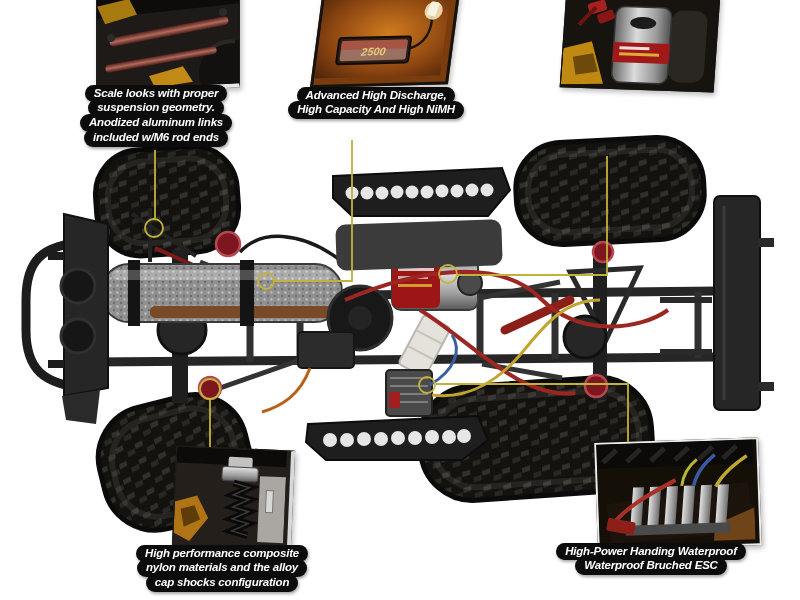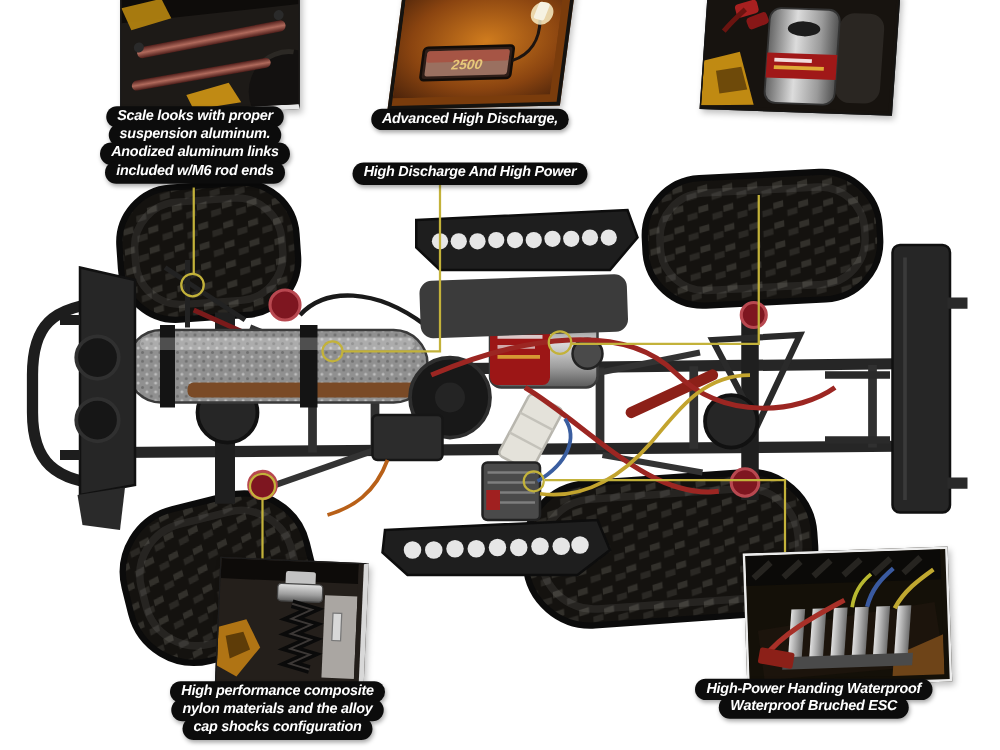--- a/index.html
+++ b/index.html
@@ -19,21 +19,21 @@
                border:1px solid #1c1c1c;border-bottom:4px solid #e8e8e8;background:#1d1a17;}
   #inset-battery{left:316px;top:-6px;width:132px;height:86px;transform:rotate(-1.5deg) skewX(-9deg);
                border:3px solid #151310;background:#7a3c0c;}
   #inset-motor{left:563px;top:-8px;width:152px;height:96px;transform:rotate(2deg) skewX(-2deg);
                border:1px solid #151515;background:#17130f;}
   #inset-shock{left:174px;top:448px;width:114px;height:100px;transform:rotate(2.5deg);
                border:1px solid #1c1c1c;border-right:4px solid #d8d8d8;background:#241f1b;}
   #inset-esc{left:596px;top:440px;width:160px;height:104px;transform:rotate(-2deg);
                border:2px solid #ececec;background:#141008;}
   .co-tl{left:58px;top:86px;width:196px;}
-  .co-tc{left:278px;top:88px;width:196px;gap:29px;}
+  .co-tc{left:278px;top:88px;width:196px;}
   .co-tr{left:542px;top:86px;width:188px;}
   .co-bl{left:122px;top:546px;width:200px;}
   .co-br{left:536px;top:544px;width:230px;}
 </style>
 </head>
 <body>
 
 <div id="stage">
 
   <svg id="chassis" width="800" height="600" viewBox="0 0 800 600">
@@ -349,28 +349,28 @@
         <path d="M96 44 C100 30, 108 22, 118 14" stroke="#3a5aa0" stroke-width="3.5"></path>
         <path d="M118 46 C126 32, 138 24, 150 16" stroke="#c0a830" stroke-width="3.5"></path>
         <path d="M84 44 C86 32, 92 24, 100 18" stroke="#b8b830" stroke-width="3"></path>
       </g>
       <rect x="8" y="76" width="28" height="13" rx="2" fill="#8c2018" transform="rotate(12 22 82)"></rect>
     </svg>
   </div>
 
   <div class="callout co-tl">
     <span class="bline">Scale looks with proper</span>
-    <span class="bline">suspension aluminum.</span>
+    <span class="bline">suspension geometry.</span>
     <span class="bline">Anodized aluminum links</span>
     <span class="bline">included w/M6 rod ends</span>
   </div>
 
   <div class="callout co-tc">
     <span class="bline">Advanced High Discharge,</span>
-    <span class="bline">High Discharge And High Power</span>
+    <span class="bline">High Capacity And High NiMH</span>
   </div>
 
 
   <div class="callout co-bl">
     <span class="bline">High performance composite</span>
     <span class="bline">nylon materials and the alloy</span>
     <span class="bline">cap shocks configuration</span>
   </div>
 
   <div class="callout co-br">

